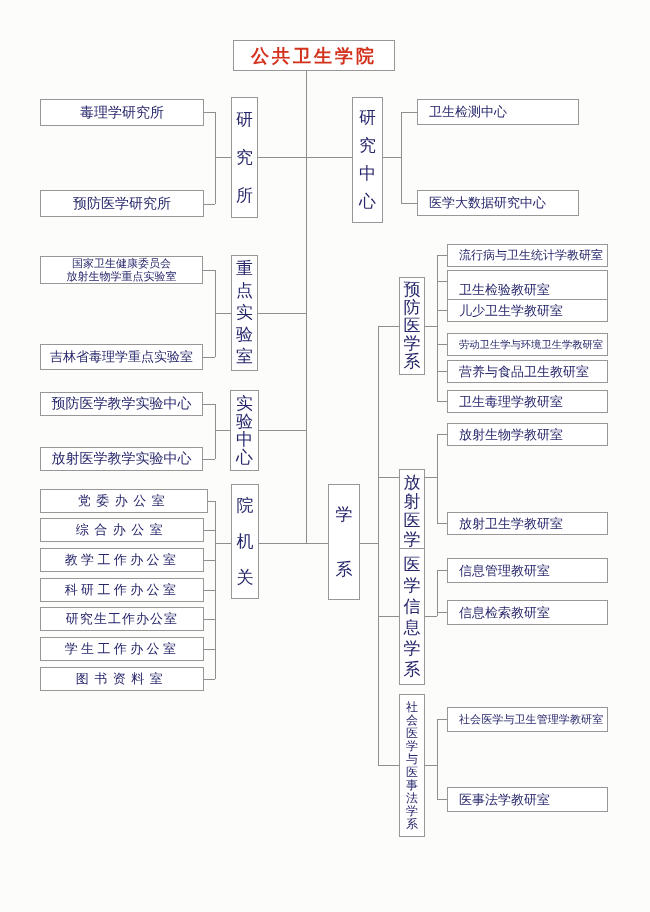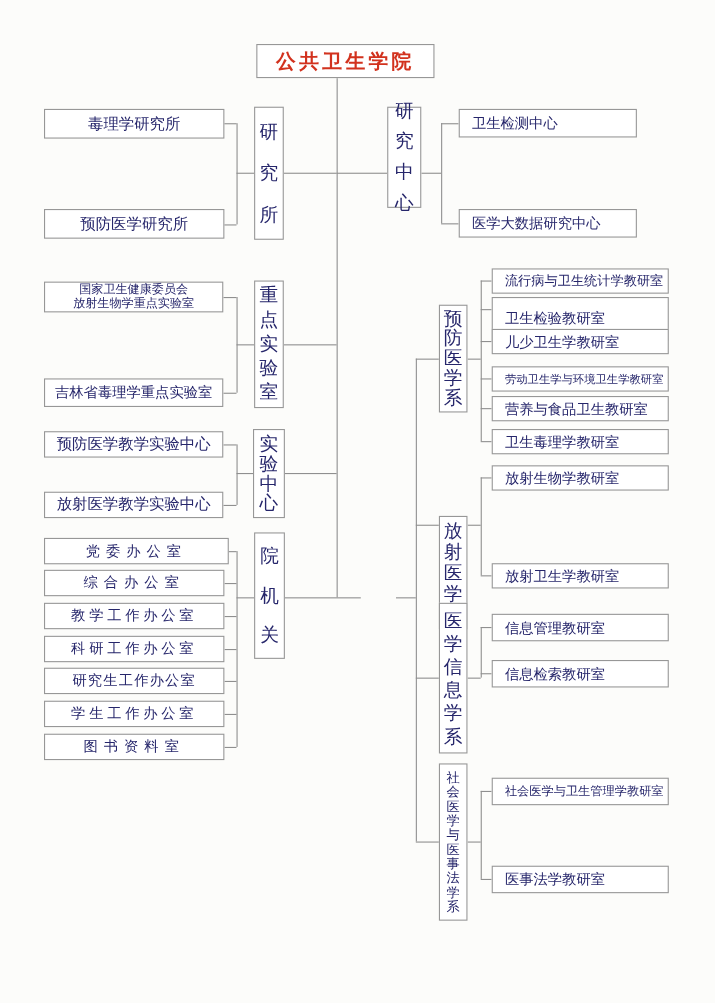--- a/index.html
+++ b/index.html
@@ -90,21 +90,21 @@
     </div>
     <div class="node vcat" style="left: 231px; top: 97px; width: 27px; height: 121px; border-color: rgb(151, 151, 151);">
       <span style="line-height: 38px; font-size: 17px; width: 1.3em;">研究所</span>
     </div>
     <div class="node leaf-center" style="left: 40px; top: 99px; width: 164px; height: 27px; border-color: rgb(151, 151, 151);">
       <span style="font-size: 14px;">毒理学研究所</span>
     </div>
     <div class="node leaf-center" style="left: 40px; top: 190px; width: 164px; height: 27px; border-color: rgb(151, 151, 151);">
       <span style="font-size: 14px;">预防医学研究所</span>
     </div>
-    <div class="node vcat" style="left: 352px; top: 97px; width: 31px; height: 92px; border-color: rgb(151, 151, 151);">
+    <div class="node vcat" style="left: 352px; top: 97px; width: 31px; height: 126px; border-color: rgb(151, 151, 151);">
       <span style="line-height: 28px; font-size: 17px; width: 1.3em;">研究中心</span>
     </div>
     <div class="node leaf-left" style="left: 417px; top: 99px; width: 162px; height: 26px; border-color: rgb(151, 151, 151);">
       <span style="font-size: 13px;">卫生检测中心</span>
     </div>
     <div class="node leaf-left" style="left: 417px; top: 190px; width: 162px; height: 26px; border-color: rgb(151, 151, 151);">
       <span style="font-size: 13px;">医学大数据研究中心</span>
     </div>
     <div class="node vcat" style="left: 231px; top: 255px; width: 27px; height: 116px; border-color: rgb(151, 151, 151);">
       <span style="line-height: 22px; font-size: 17px; width: 1.3em;">重点实验室</span>
@@ -142,20 +142,23 @@
     </div>
     <div class="node office" style="left: 40px; top: 607px; width: 164px; height: 24px; border-color: rgb(151, 151, 151);">
       <span style="letter-spacing: 0.08em;">研究生工作办公室</span>
     </div>
     <div class="node office" style="left: 40px; top: 637px; width: 164px; height: 24px; border-color: rgb(151, 151, 151);">
       <span style="letter-spacing: 0.26em;">学生工作办公室</span>
     </div>
     <div class="node office" style="left: 40px; top: 667px; width: 164px; height: 24px; border-color: rgb(151, 151, 151);">
       <span style="letter-spacing: 0.42em;">图书资料室</span>
     </div>
+    <div class="node vcat" style="left: 328px; top: 484px; width: 32px; height: 116px; border-color: rgb(151, 151, 151);">
+      <span style="line-height: 55px; font-size: 17px; width: 1.3em;">学系</span>
+    </div>
     <div class="node vcat" style="left: 399px; top: 277px; width: 26px; height: 98px; border-color: rgb(151, 151, 151);">
       <span style="line-height: 18px; font-size: 17px; width: 1.3em;">预防医学系</span>
     </div>
     <div class="node leaf-left" style="left: 447px; top: 244px; width: 161px; height: 23px; border-color: rgb(151, 151, 151);">
       <span style="font-size: 12px;">流行病与卫生统计学教研室</span>
     </div>
     <div class="node leaf-left" style="left: 447px; top: 270px; width: 161px; height: 40px; border-color: rgb(151, 151, 151);">
       <span style="font-size: 13px;">卫生检验教研室</span>
     </div>
     <div class="node leaf-left" style="left: 447px; top: 299px; width: 161px; height: 23px; border-color: rgb(151, 151, 151);">

